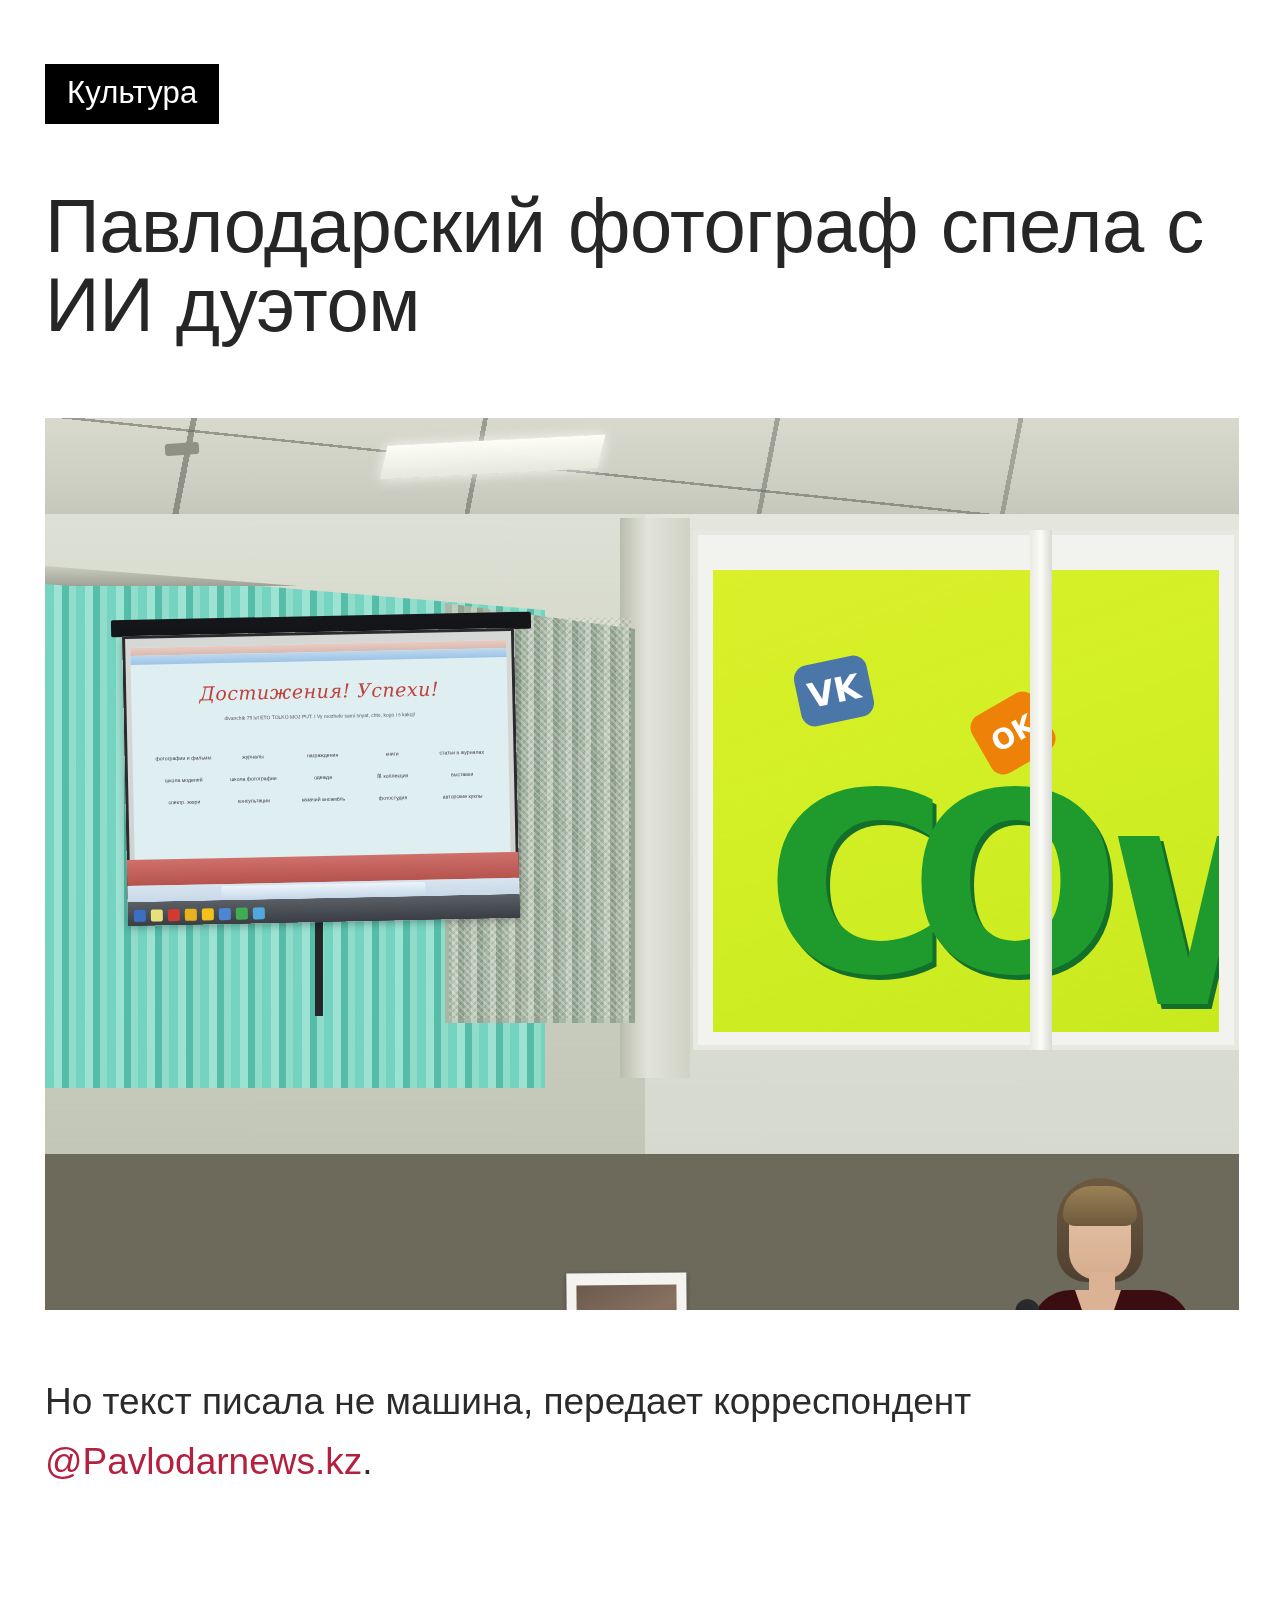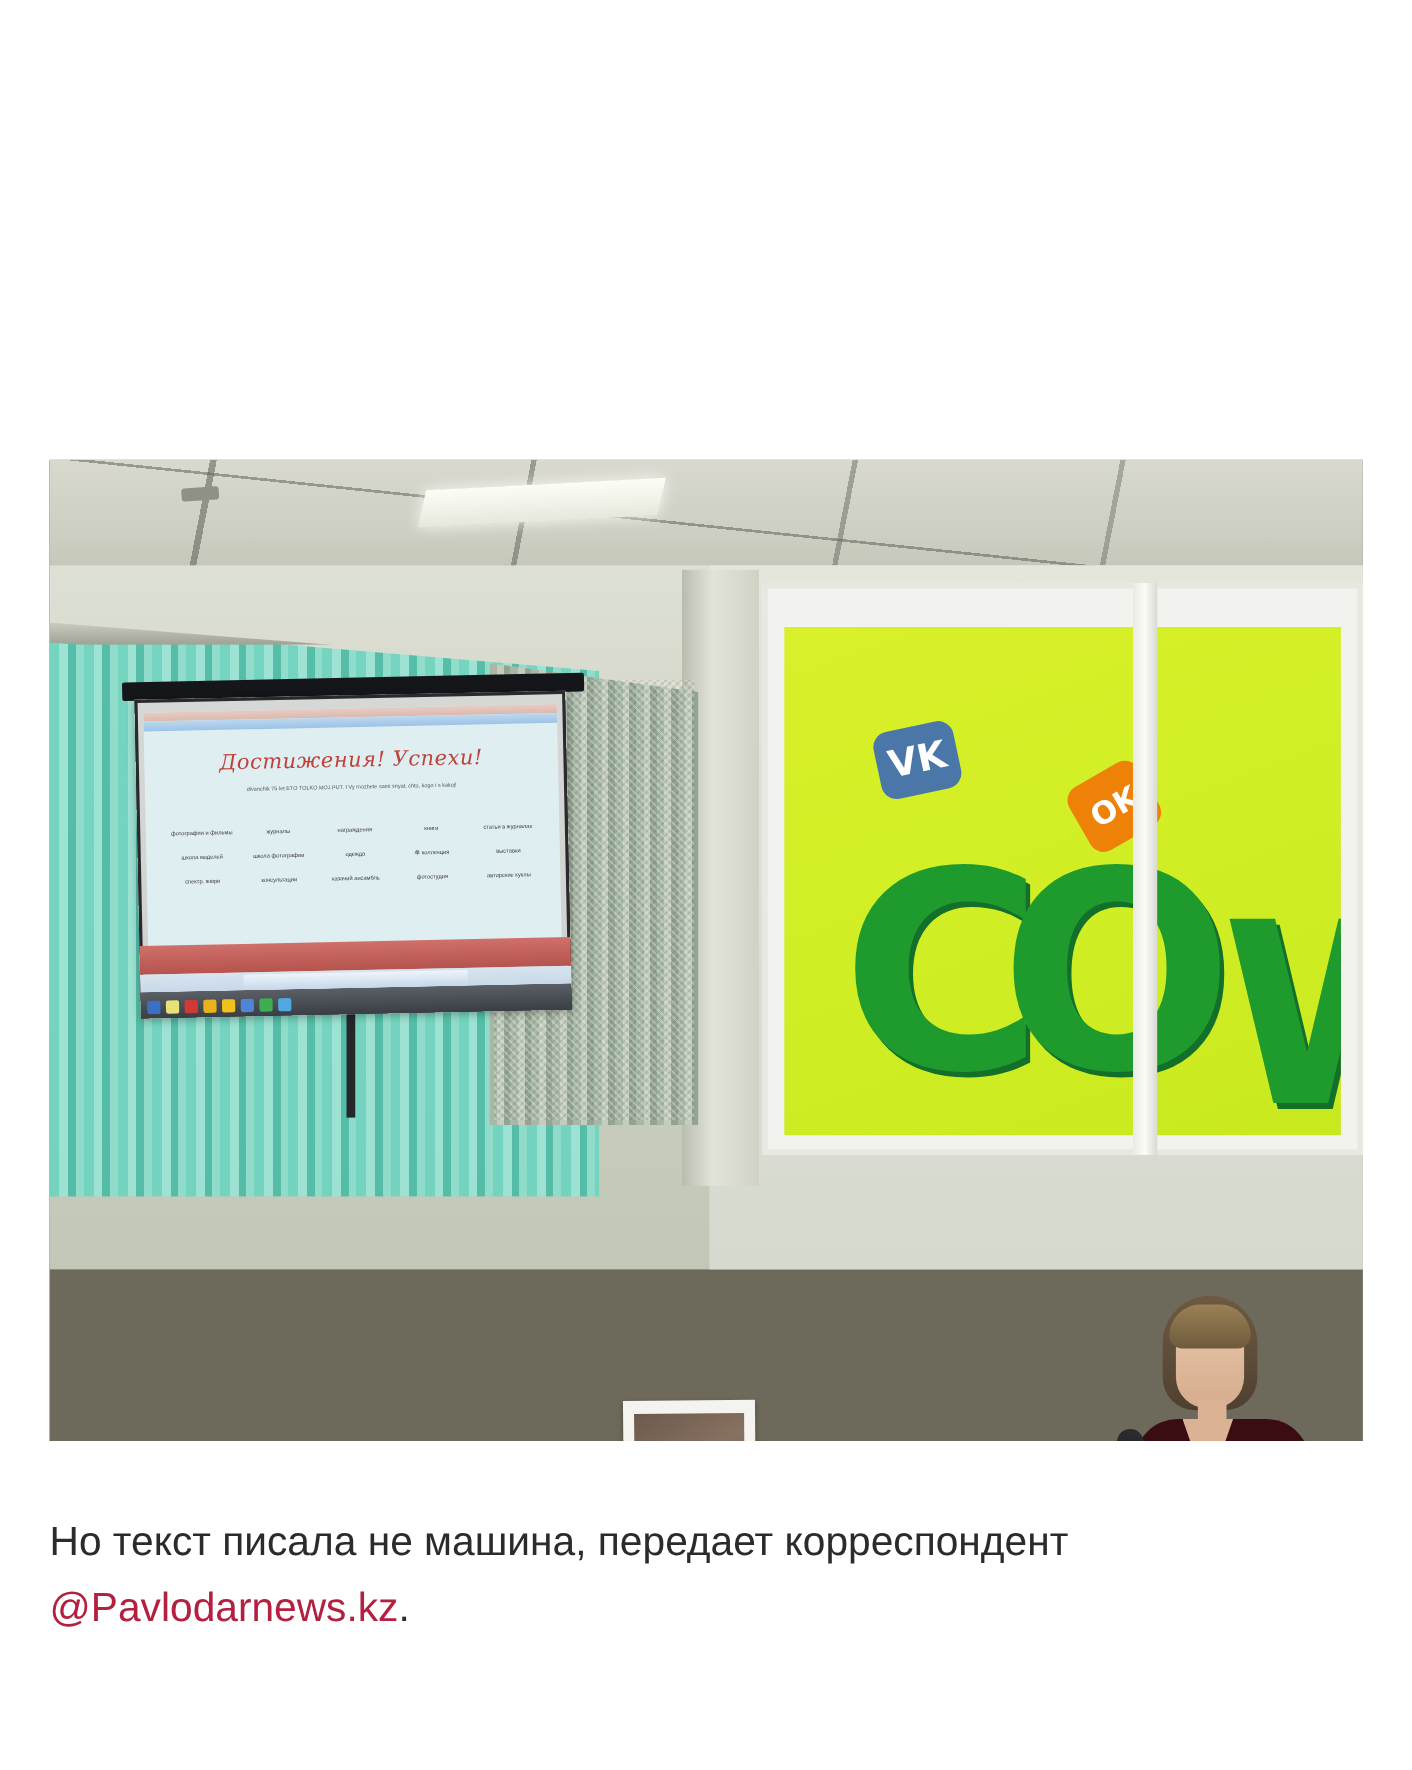--- a/index.html
+++ b/index.html
@@ -311,21 +311,23 @@
   .article-body a {
     color: #b32040;
     text-decoration: none;
   }
 </style>
 </head>
 <body>
 
 <div class="page">
 
-
+  <span class="category-badge">Культура</span>
+
+  <h1 class="headline">Павлодарский фотограф спела с ИИ дуэтом</h1>
 
   <figure class="photo-figure">
     <div class="photo" role="img">
 
       <div class="ceil"></div>
       <div class="ceil-grid"></div>
       <div class="ceil-light"></div>
       <div class="ceil-vent"></div>
 
       <div class="wall"></div>

